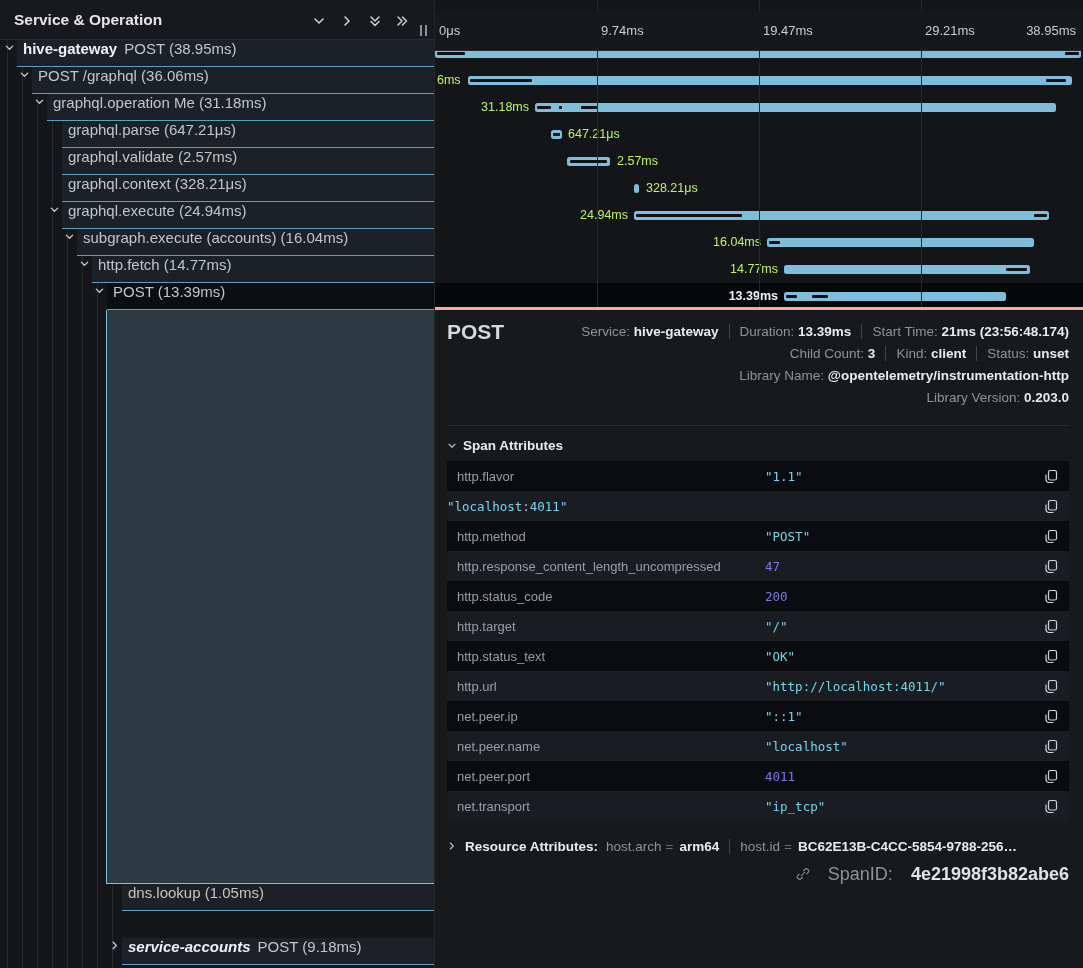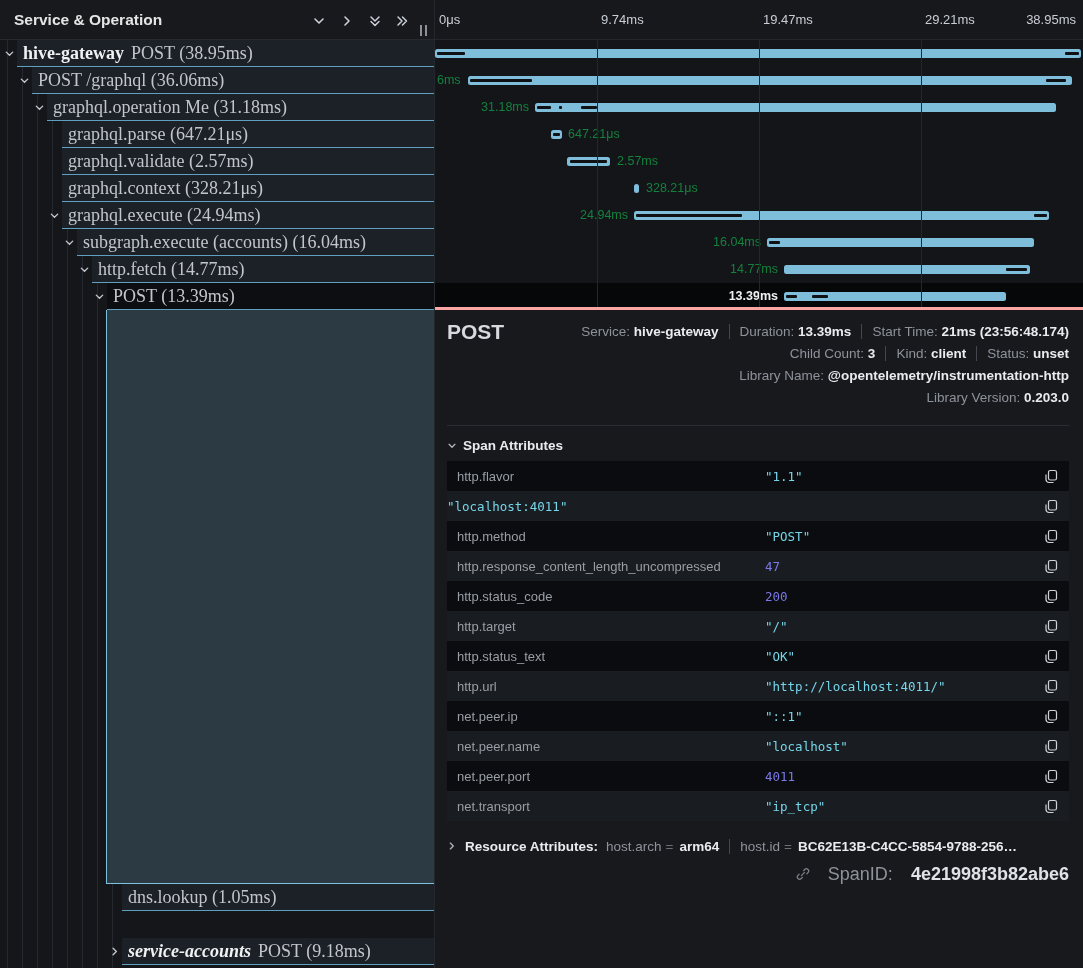--- a/index.html
+++ b/index.html
@@ -10,42 +10,42 @@
   .leftcol{position:absolute;left:0;top:0;width:434px;height:968px;background:#141619;}
   .lheader{position:absolute;left:0;top:0;width:434px;height:40px;background:#17191d;
            border-bottom:1px solid #26292e;z-index:6;}
   .ltitle{position:absolute;left:14px;top:0;line-height:40px;font-size:15.5px;font-weight:700;color:#e5e5e5;}
   .hicon{position:absolute;top:13px;width:16px;height:16px;display:flex;align-items:center;justify-content:center;cursor:pointer;}
   .handle{position:absolute;left:420px;top:25px;display:flex;gap:3px;cursor:col-resize;}
   .handle i{display:block;width:2px;height:11px;background:#8b9097;}
   .guides{position:absolute;left:0;top:40px;width:434px;height:928px;z-index:1;}
   .guides i{position:absolute;top:0;bottom:0;width:1px;background:#262a30;}
   .trow{position:absolute;right:0;height:27px;background:#1c2127;border-bottom:1px solid #5f9fc0;
-        display:flex;align-items:center;font-size:18px;color:#c7cbd0;z-index:3;cursor:pointer;font-family:Liberation Serif, serif;}
+        display:flex;align-items:flex-start;font-size:15px;color:#c7cbd0;z-index:3;cursor:pointer;}
   .trow .txt{padding-left:6px;white-space:nowrap;overflow:hidden;}
   .trow .svc{font-weight:700;color:#eff1f3;margin-right:7px;}
   .trow .svc.it{font-style:italic;}
   .trow .op{color:#c2c6cb;}
   .chev{position:absolute;left:-15px;width:14px;height:14px;display:flex;align-items:center;justify-content:center;cursor:pointer;}
   .trow.sel{background:#0c0e11;}
   .slate{position:absolute;left:106px;top:310px;width:328px;height:574px;background:#2c3a44;
          border-left:1px solid #7ec1dd;border-bottom:1px solid #7ec1dd;z-index:2;}
   
   .rightcol{position:absolute;left:434px;top:0;width:649px;height:968px;background:#131519;border-left:1px solid #24272c;}
-  .ruler{position:absolute;left:0;top:0;width:649px;height:40px;background:#16181c;border-bottom:1px solid #24272c;z-index:3;}
+  .ruler{position:absolute;left:0;top:11px;width:649px;height:40px;background:#16181c;border-bottom:1px solid #24272c;z-index:3;}
   .rlab{position:absolute;top:0;line-height:40px;font-size:13px;font-weight:500;color:#c9cdd4;}
   .grid{position:absolute;top:0;bottom:0;width:1px;background:#24272c;z-index:2;}
   .brow{position:absolute;left:0;right:0;height:27px;z-index:1;}
   .brow.sel{background:#050709;}
   .bar{position:absolute;top:9px;height:9px;background:#7fbedb;border-radius:2.5px;z-index:3;cursor:pointer;}
   .bar .seg{position:absolute;top:3px;height:3px;background:#0f1115;border-radius:1px;}
   .bar.alt{background:#4377ba;}
   .bar.alt .seg{background:#184a8d;}
   .bar .tick{position:absolute;top:3px;height:3px;width:3px;background:#e0e6eb;z-index:2;}
-  .blabel{position:absolute;top:0;height:27px;line-height:27px;font-size:12.5px;color:#15803d;z-index:3;white-space:nowrap;}
+  .blabel{position:absolute;top:0;height:27px;line-height:27px;font-size:12.5px;color:#bef264;z-index:3;white-space:nowrap;}
   .blabel.ra{text-align:right;}
   .blabel.sel{color:#eef0f3;font-weight:700;}
   
   .dpanel{position:absolute;left:0;right:0;top:307px;height:666px;background:#17191d;
           border-top:3px solid #fca5a5;border-bottom:1px solid #26292e;z-index:5;}
   .dtitle{position:absolute;left:12px;top:10px;font-size:21px;font-weight:600;color:#d6d9dd;}
   .meta{position:absolute;right:14px;top:11px;width:590px;text-align:right;font-size:13.5px;color:#8e939a;}
   .meta div{line-height:22px;}
   .meta b{color:#e9ebee;font-weight:700;}
   .vsep{display:inline-block;width:1px;height:15px;background:#43474d;margin:0 10px;vertical-align:-3px;}

